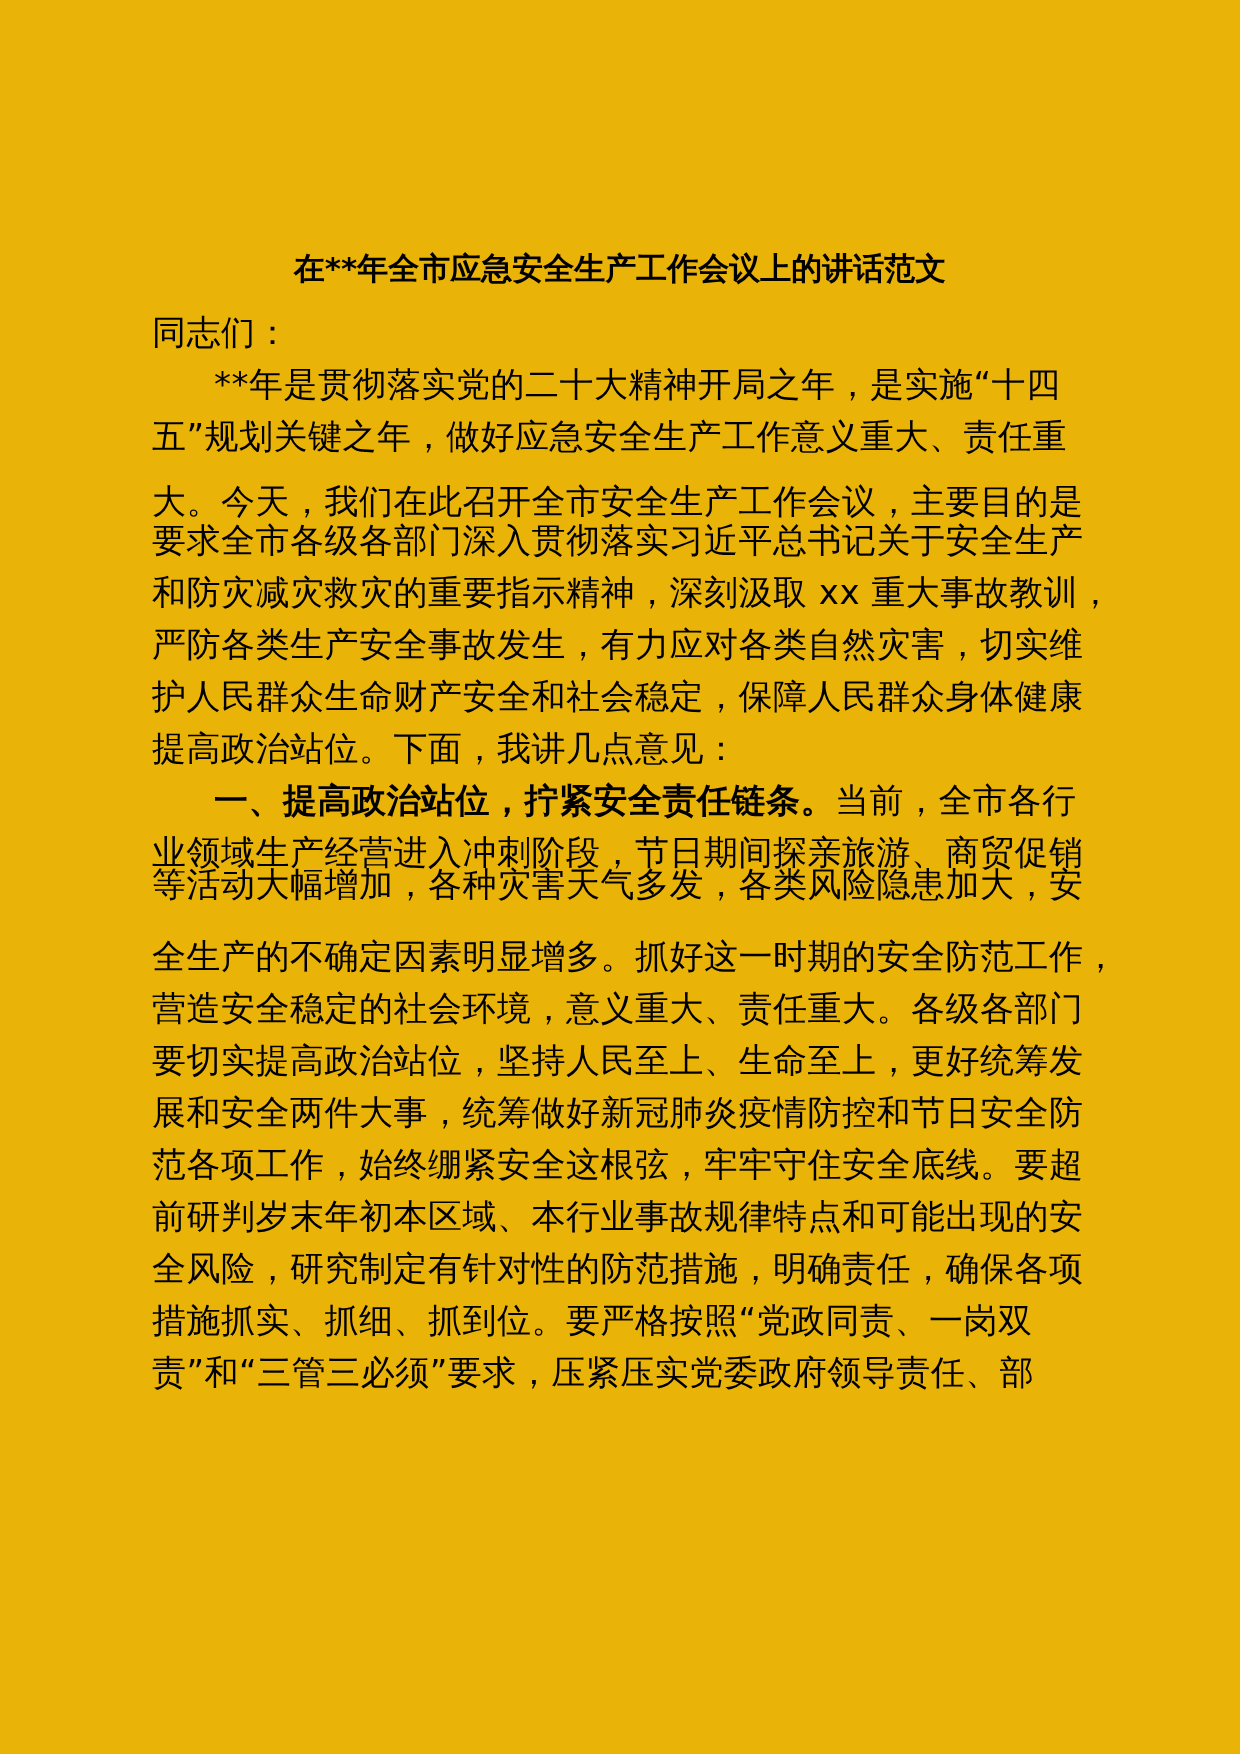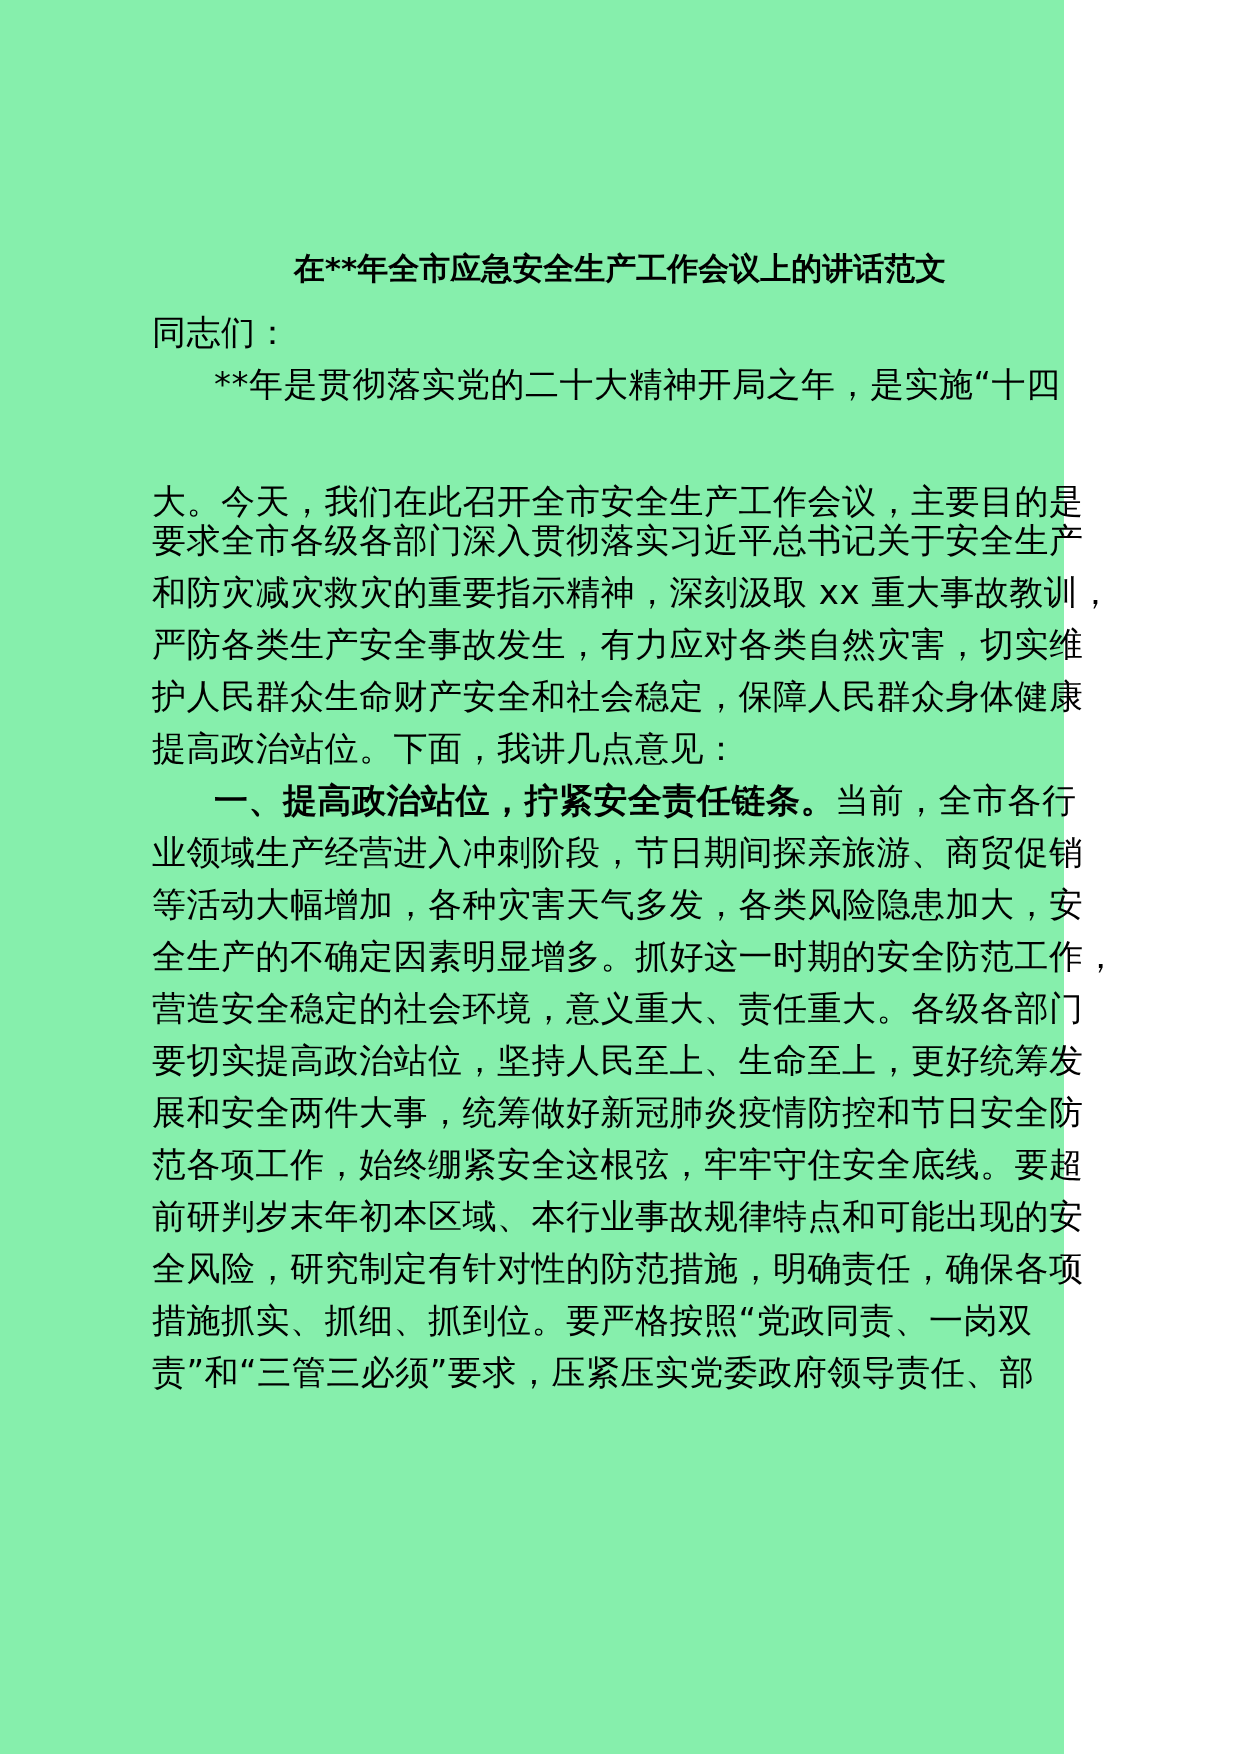--- a/index.html
+++ b/index.html
@@ -1,46 +1,47 @@
 <!DOCTYPE html>
 <html><head>
 <meta charset="utf-8">
 <style>
   html, body { margin: 0; padding: 0; background: #ffffff; }
   body { width: 1240px; height: 1754px; position: relative; overflow: hidden;
          font-family: "DejaVu Sans", "Liberation Sans", sans-serif; color: #000; }
-  .page { position: absolute; left: 0; top: 0; width: 1064px; height: 1754px; background: #86efac; }
+  .page { position: absolute; left: 0; top: 0; width: 1240px; height: 1754px; background: #eab308; }
   .title { position: absolute; top: 248px; left: 0; width: 1240px; text-align: center;
            font-size: 31px; font-weight: bold; letter-spacing: 0px; line-height: 40px; }
   .line { position: absolute; left: 152px; font-size: 34px; line-height: 40px;
           white-space: nowrap; letter-spacing: 0.5px; }
   .indent { left: 214px; }
   .bold { font-weight: bold; }
 </style>
 </head>
 <body>
 
 <div class="page">
   <div class="title">在**年全市应急安全生产工作会议上的讲话范文</div>
 
   <div class="line" style="top:312px">同志们：</div>
 
   <div class="line indent" style="top:364px">**年是贯彻落实党的二十大精神开局之年，是实施“十四</div>
+  <div class="line" style="top:416px">五”规划关键之年，做好应急安全生产工作意义重大、责任重</div>
   <div class="line" style="top:481px">大。今天，我们在此召开全市安全生产工作会议，主要目的是</div>
   <div class="line" style="top:520px">要求全市各级各部门深入贯彻落实习近平总书记关于安全生产</div>
   <div class="line" style="top:572px">和防灾减灾救灾的重要指示精神，深刻汲取 xx 重大事故教训，</div>
   <div class="line" style="top:624px">严防各类生产安全事故发生，有力应对各类自然灾害，切实维</div>
   <div class="line" style="top:676px">护人民群众生命财产安全和社会稳定，保障人民群众身体健康</div>
   <div class="line" style="top:728px">提高政治站位。下面，我讲几点意见：</div>
 
   <div class="line indent" style="top:780px">
     <span class="bold">一、提高政治站位，拧紧安全责任链条。</span><span>当前，全市各行</span>
   </div>
   <div class="line" style="top:832px">业领域生产经营进入冲刺阶段，节日期间探亲旅游、商贸促销</div>
-  <div class="line" style="top:884px">等活动大幅增加，各种灾害天气多发，各类风险隐患加大，安</div>
+  <div class="line" style="top:864px">等活动大幅增加，各种灾害天气多发，各类风险隐患加大，安</div>
   <div class="line" style="top:936px">全生产的不确定因素明显增多。抓好这一时期的安全防范工作，</div>
   <div class="line" style="top:988px">营造安全稳定的社会环境，意义重大、责任重大。各级各部门</div>
   <div class="line" style="top:1040px">要切实提高政治站位，坚持人民至上、生命至上，更好统筹发</div>
   <div class="line" style="top:1092px">展和安全两件大事，统筹做好新冠肺炎疫情防控和节日安全防</div>
   <div class="line" style="top:1144px">范各项工作，始终绷紧安全这根弦，牢牢守住安全底线。要超</div>
   <div class="line" style="top:1196px">前研判岁末年初本区域、本行业事故规律特点和可能出现的安</div>
   <div class="line" style="top:1248px">全风险，研究制定有针对性的防范措施，明确责任，确保各项</div>
   <div class="line" style="top:1300px">措施抓实、抓细、抓到位。要严格按照“党政同责、一岗双</div>
   <div class="line" style="top:1352px">责”和“三管三必须”要求，压紧压实党委政府领导责任、部</div>
 </div>

